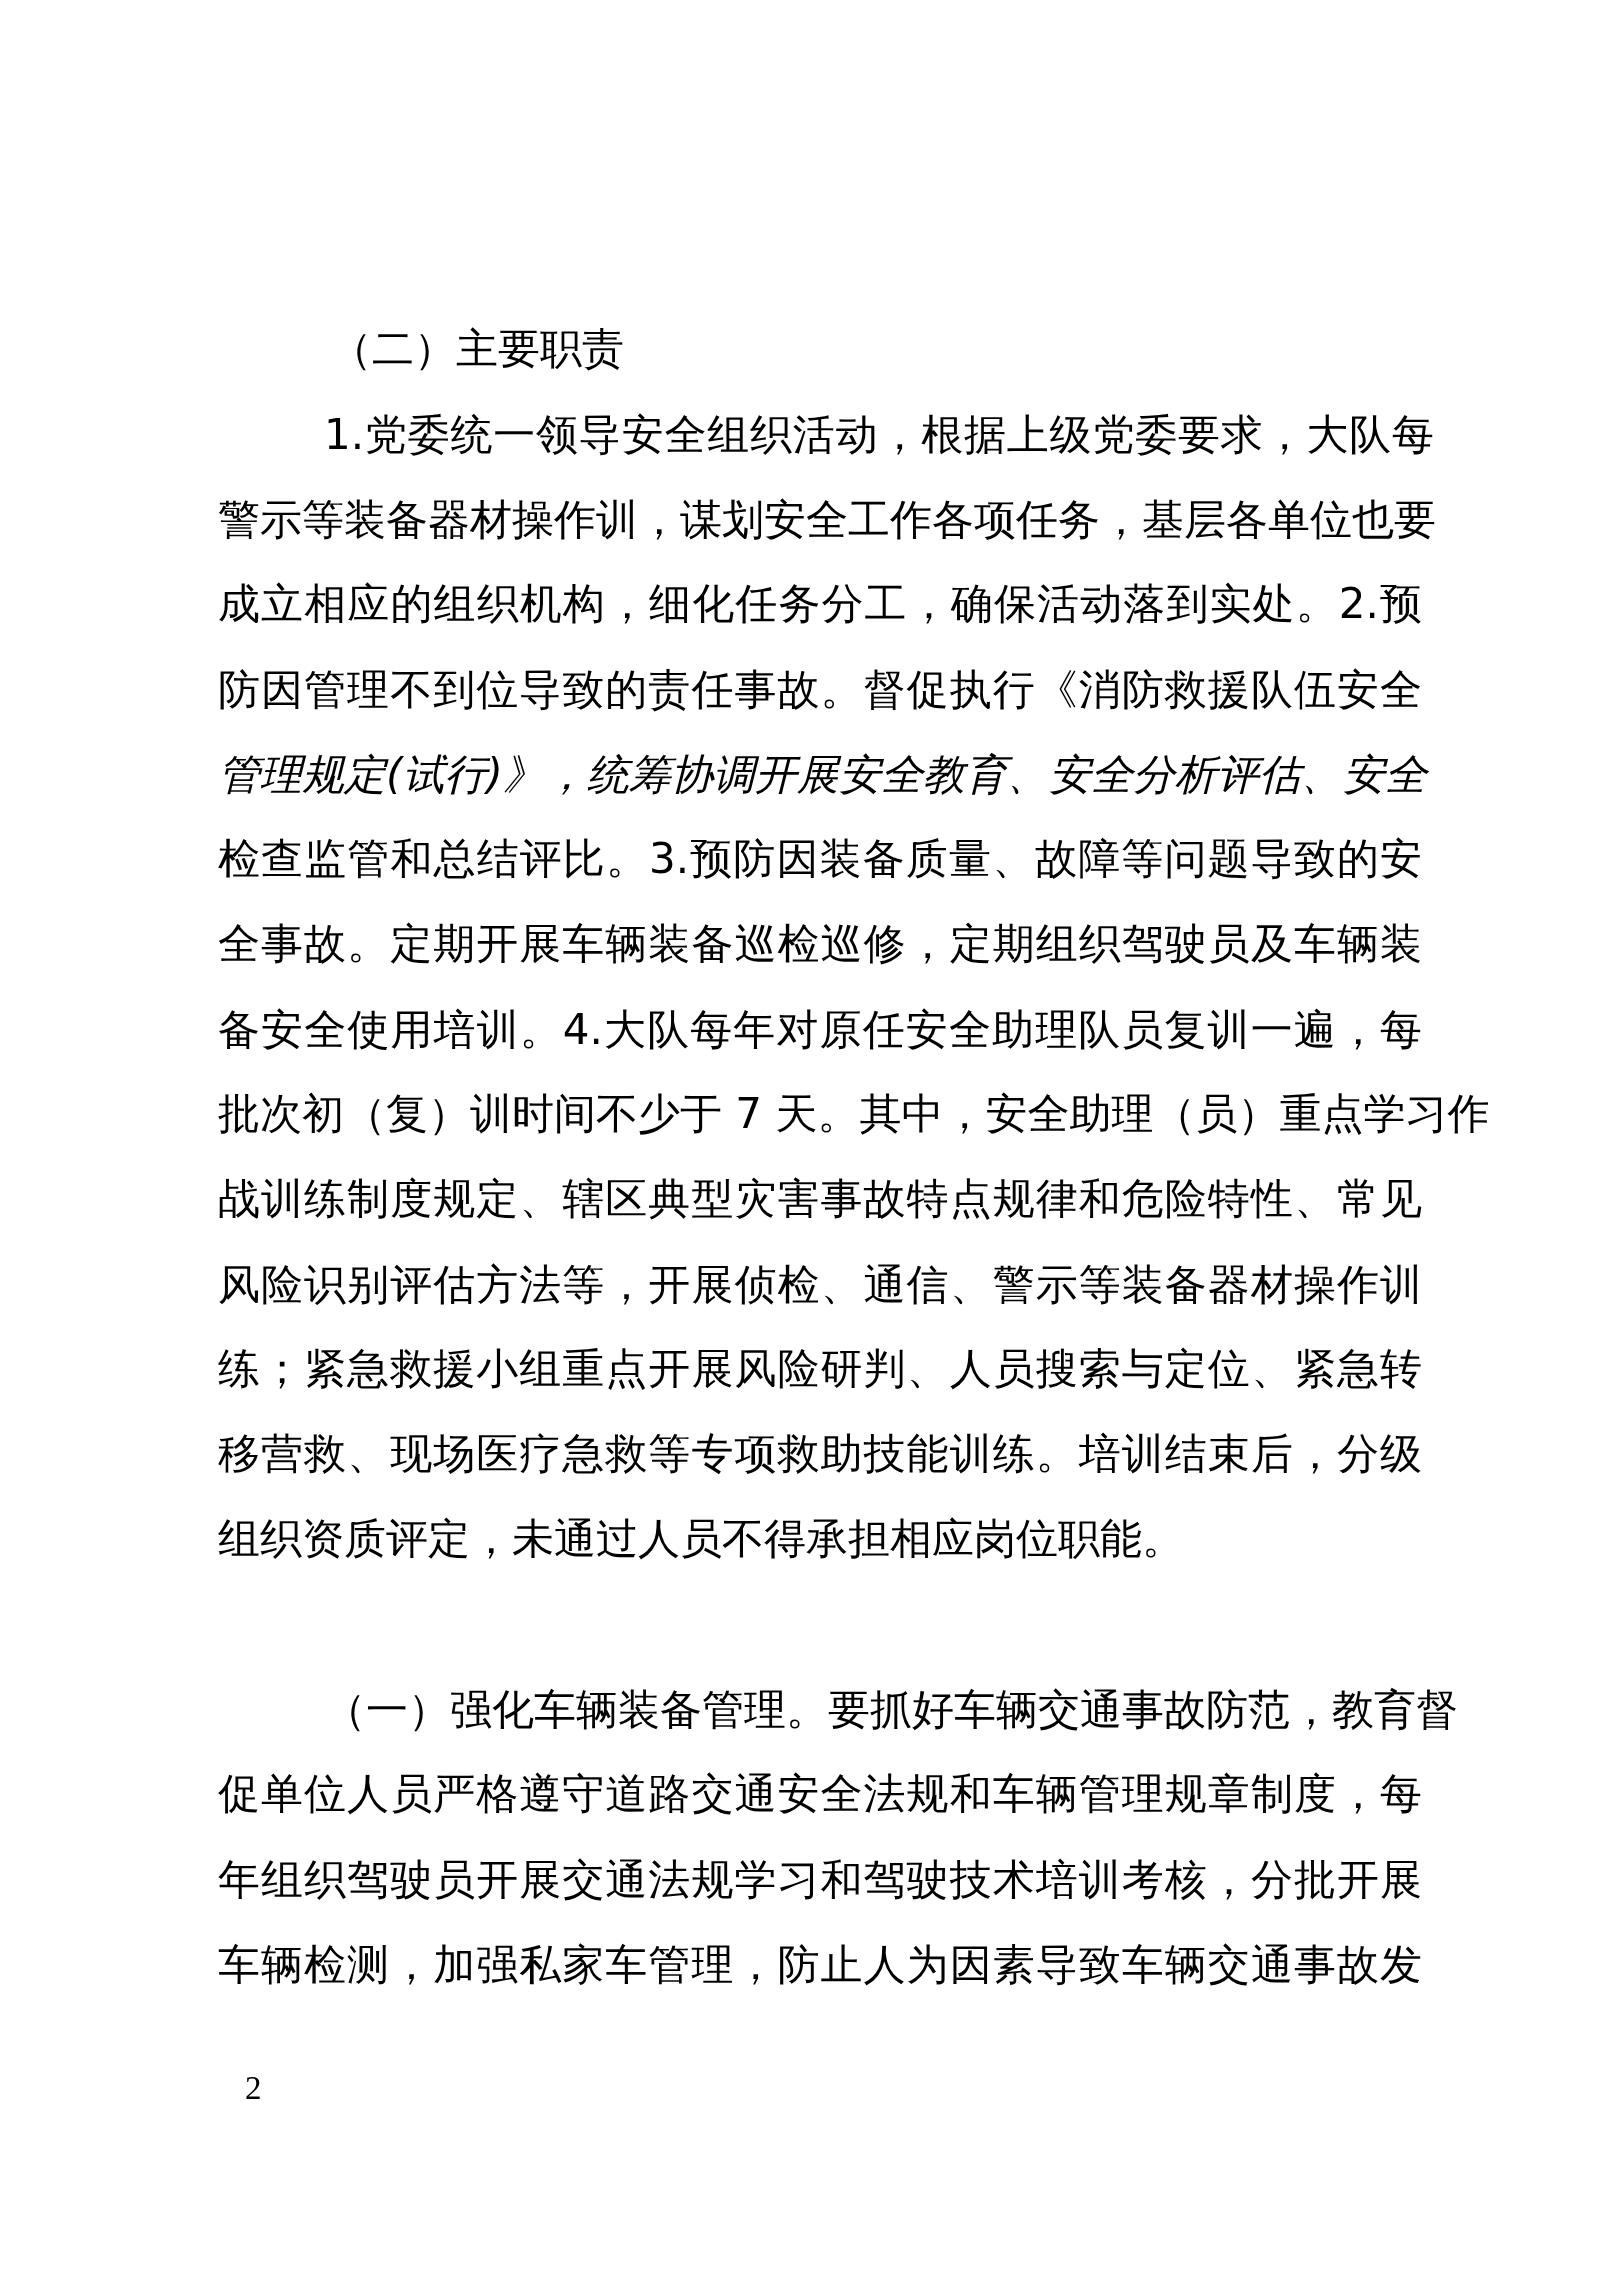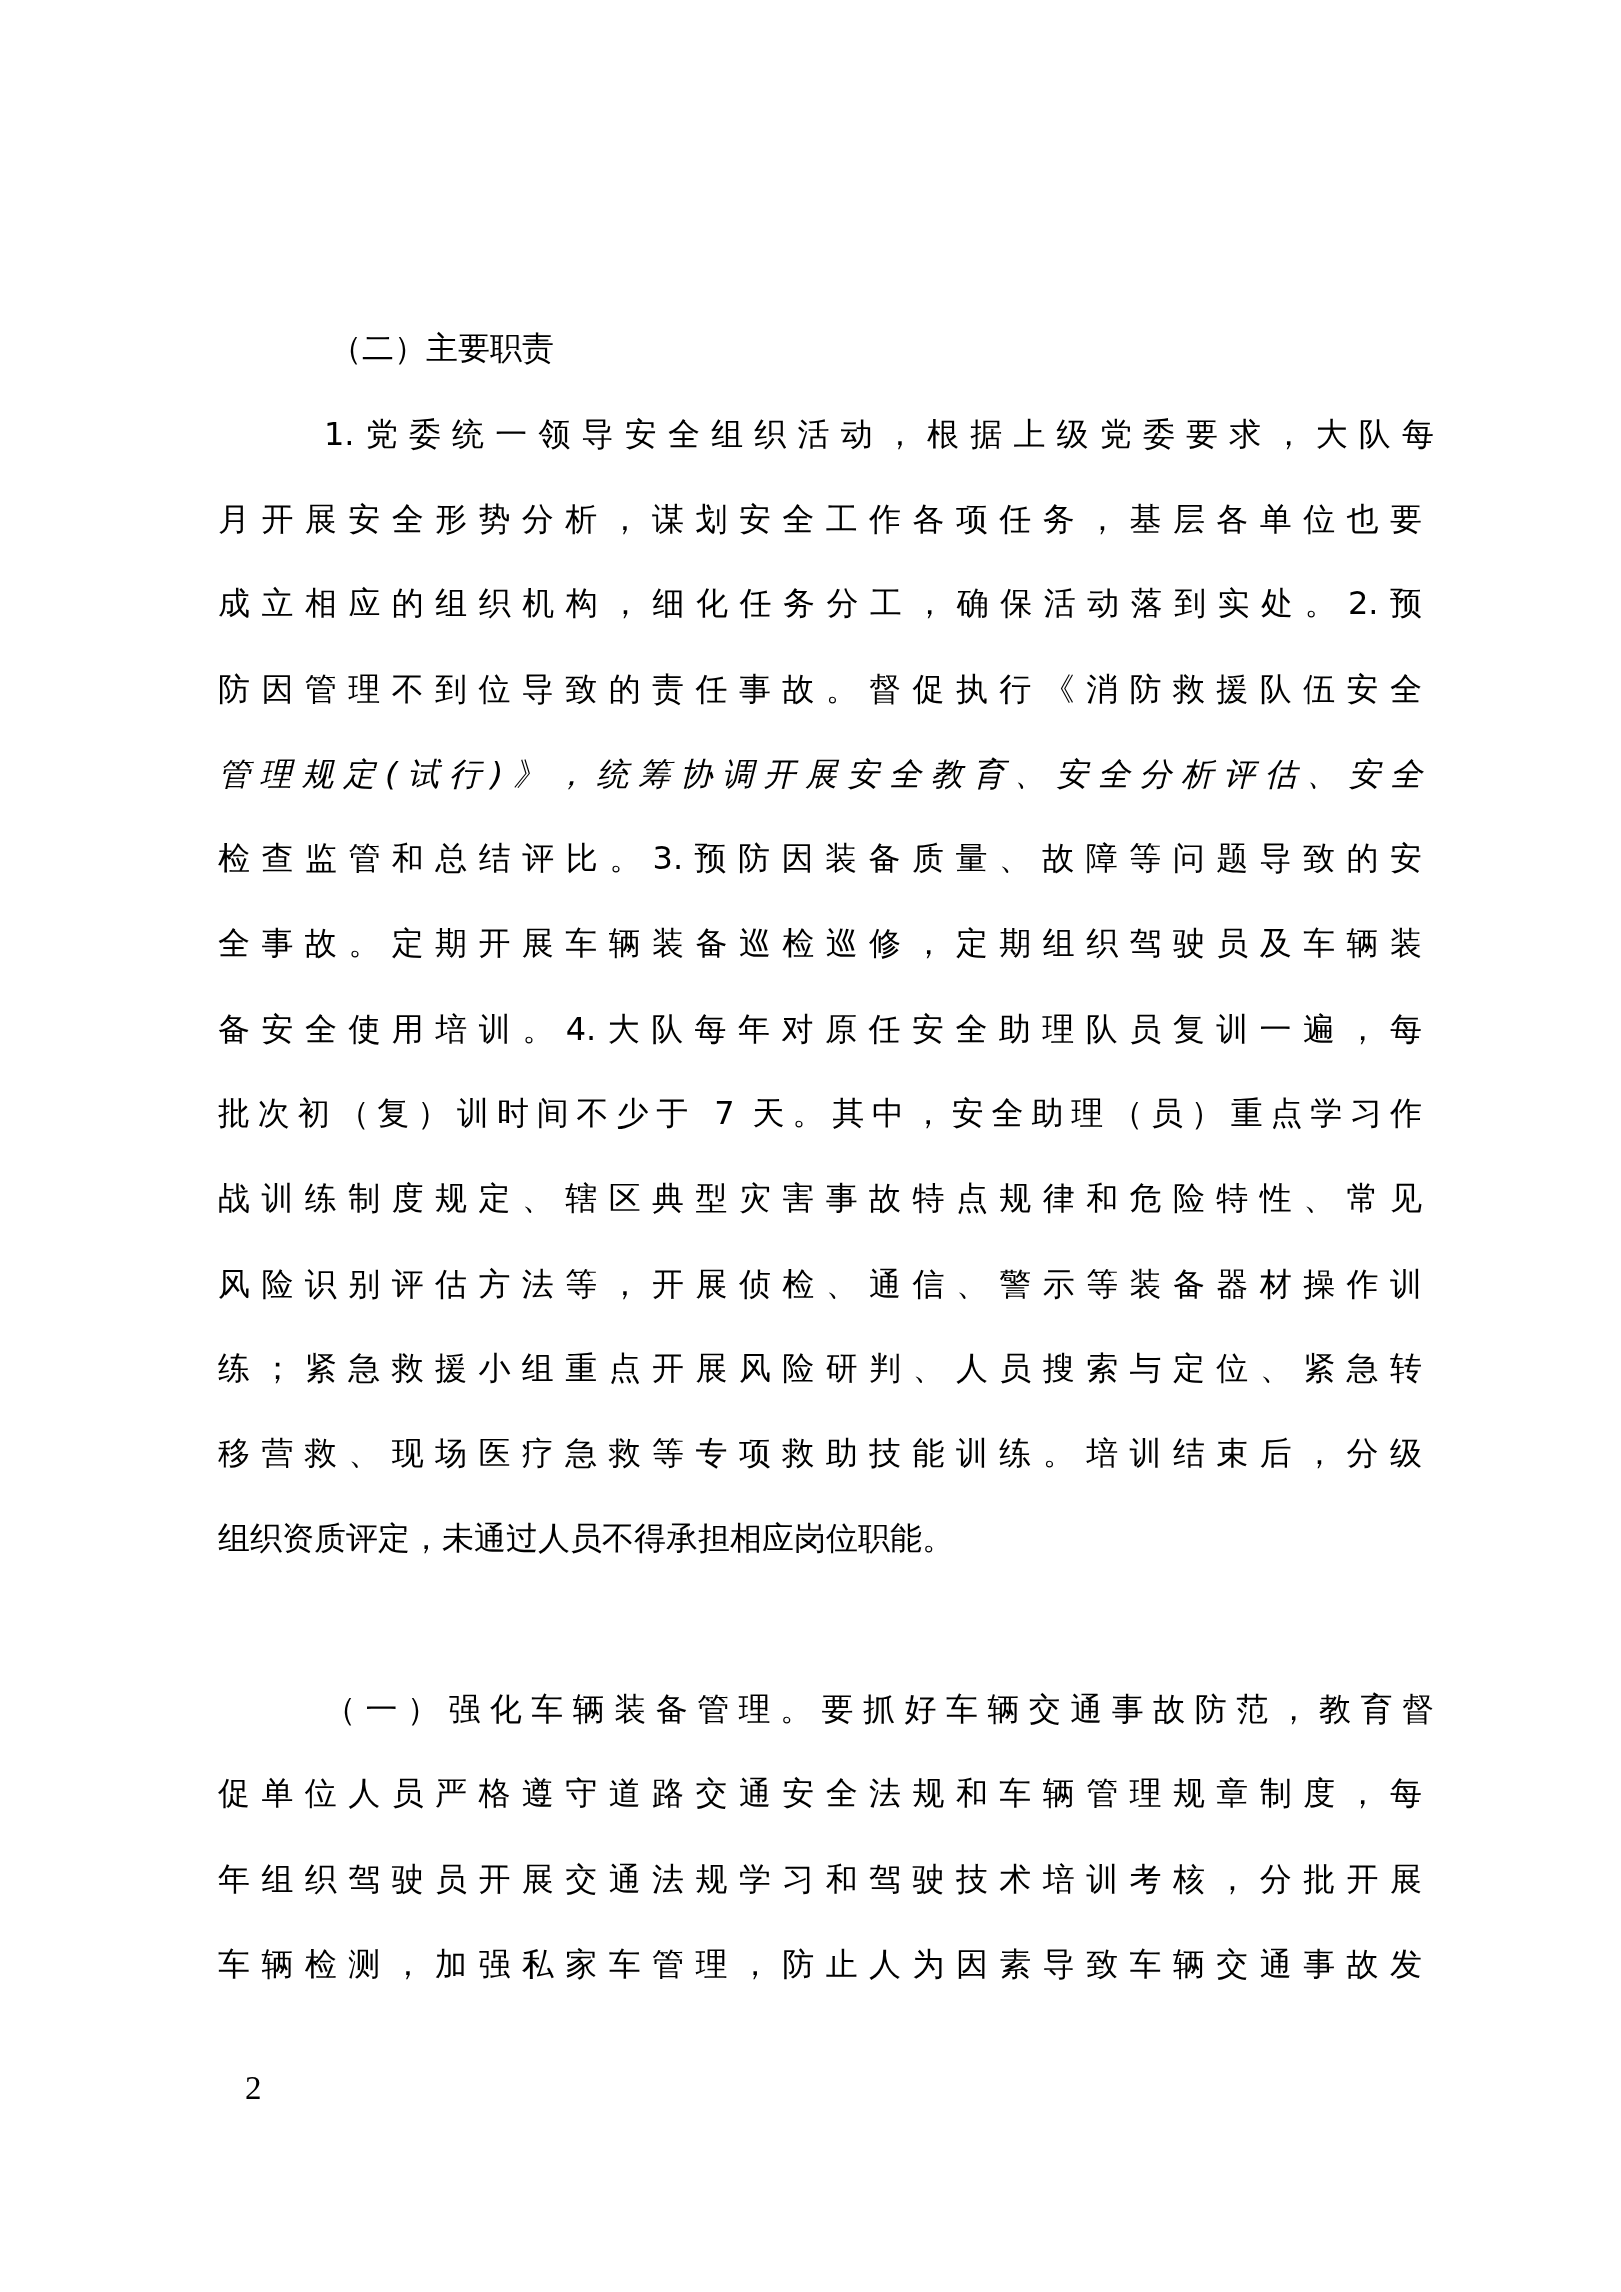--- a/index.html
+++ b/index.html
@@ -1,38 +1,38 @@
 <!DOCTYPE html>
 <html><head>
 <meta charset="utf-8">
 <style>
   html,body{margin:0;padding:0;background:#ffffff;}
   body{width:1621px;height:2293px;position:relative;overflow:hidden;}
   .page{position:absolute;left:0;top:0;width:1621px;height:2293px;background:#fff;}
   .ln{position:absolute;left:218px;width:1204px;height:55px;line-height:55px;
-      font-family:"DejaVu Sans","Liberation Sans",sans-serif;font-size:32px;color:#000;
+      font-family:"DejaVu Sans","Liberation Sans",sans-serif;font-size:42px;color:#000;
       white-space:nowrap;overflow:visible;}
   .ln.full{text-align:justify;text-align-last:justify;}
   .ln.indent2{left:304px;width:1117px;}
   .ln.indent-h{left:330px;width:1091px;}
   .ln.indent-p{left:324px;width:1110px;}
   .ln.short{text-align:left;}
   .pnum{position:absolute;left:245px;top:2070px;font-family:"Liberation Serif","DejaVu Serif",serif;
         font-size:33px;color:#000;}
 </style>
 </head>
 <body>
 
 <div class="page">
 
   <div class="ln indent-h" style="top:321px;">（二）主要职责</div>
 
   <div>
     <div class="ln full indent-p" style="top:407px;">1.党委统一领导安全组织活动，根据上级党委要求，大队每</div>
-    <div class="ln full" style="top:492px;">月开展安全形势分析，谋划安全工作各项任务，基层各单位也要</div>
+    <div class="ln full" style="top:492px;">警示等装备器材操作训，谋划安全工作各项任务，基层各单位也要</div>
     <div class="ln full" style="top:576px;">成立相应的组织机构，细化任务分工，确保活动落到实处。2.预</div>
     <div class="ln full" style="top:662px;">防因管理不到位导致的责任事故。督促执行《消防救援队伍安全</div>
     <div class="ln full" style="top:747px;font-style:italic;">管理规定(试行)》，统筹协调开展安全教育、安全分析评估、安全</div>
     <div class="ln full" style="top:831px;">检查监管和总结评比。3.预防因装备质量、故障等问题导致的安</div>
     <div class="ln full" style="top:916px;">全事故。定期开展车辆装备巡检巡修，定期组织驾驶员及车辆装</div>
     <div class="ln full" style="top:1002px;">备安全使用培训。4.大队每年对原任安全助理队员复训一遍，每</div>
     <div class="ln full" style="top:1086px;">批次初（复）训时间不少于 7 天。其中，安全助理（员）重点学习作</div>
     <div class="ln full" style="top:1171px;">战训练制度规定、辖区典型灾害事故特点规律和危险特性、常见</div>
     <div class="ln full" style="top:1257px;">风险识别评估方法等，开展侦检、通信、警示等装备器材操作训</div>
     <div class="ln full" style="top:1341px;">练；紧急救援小组重点开展风险研判、人员搜索与定位、紧急转</div>

